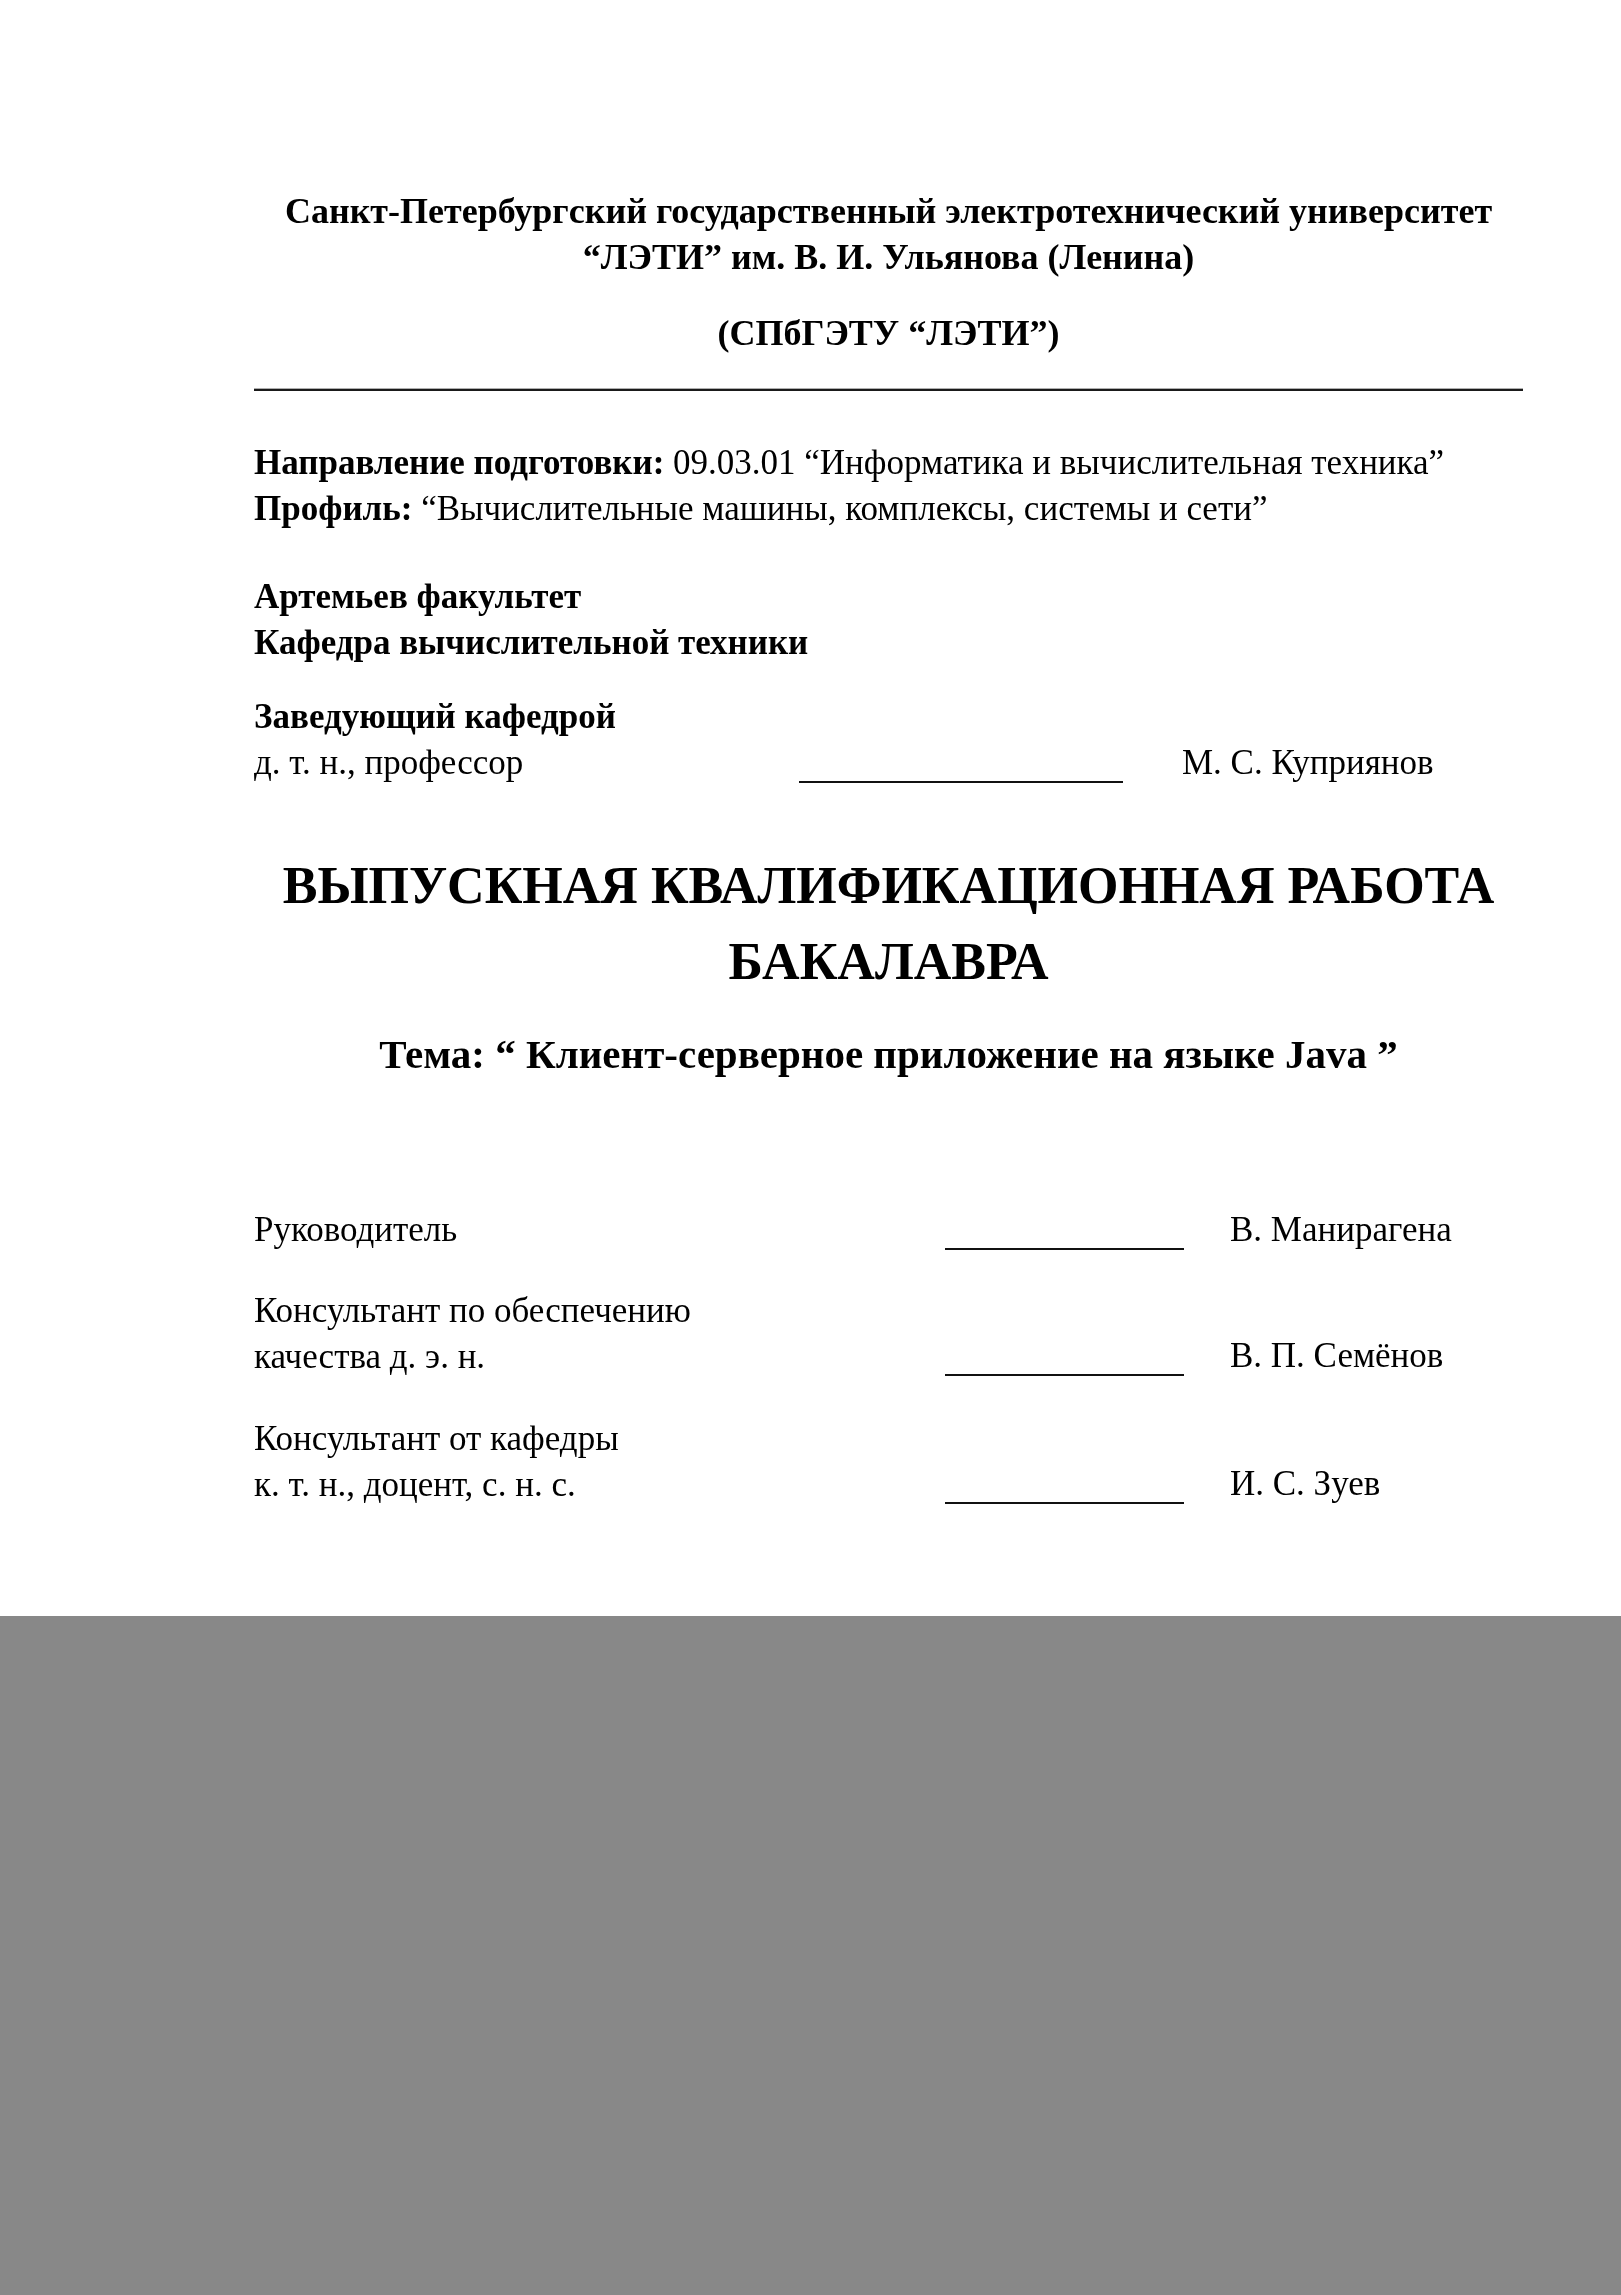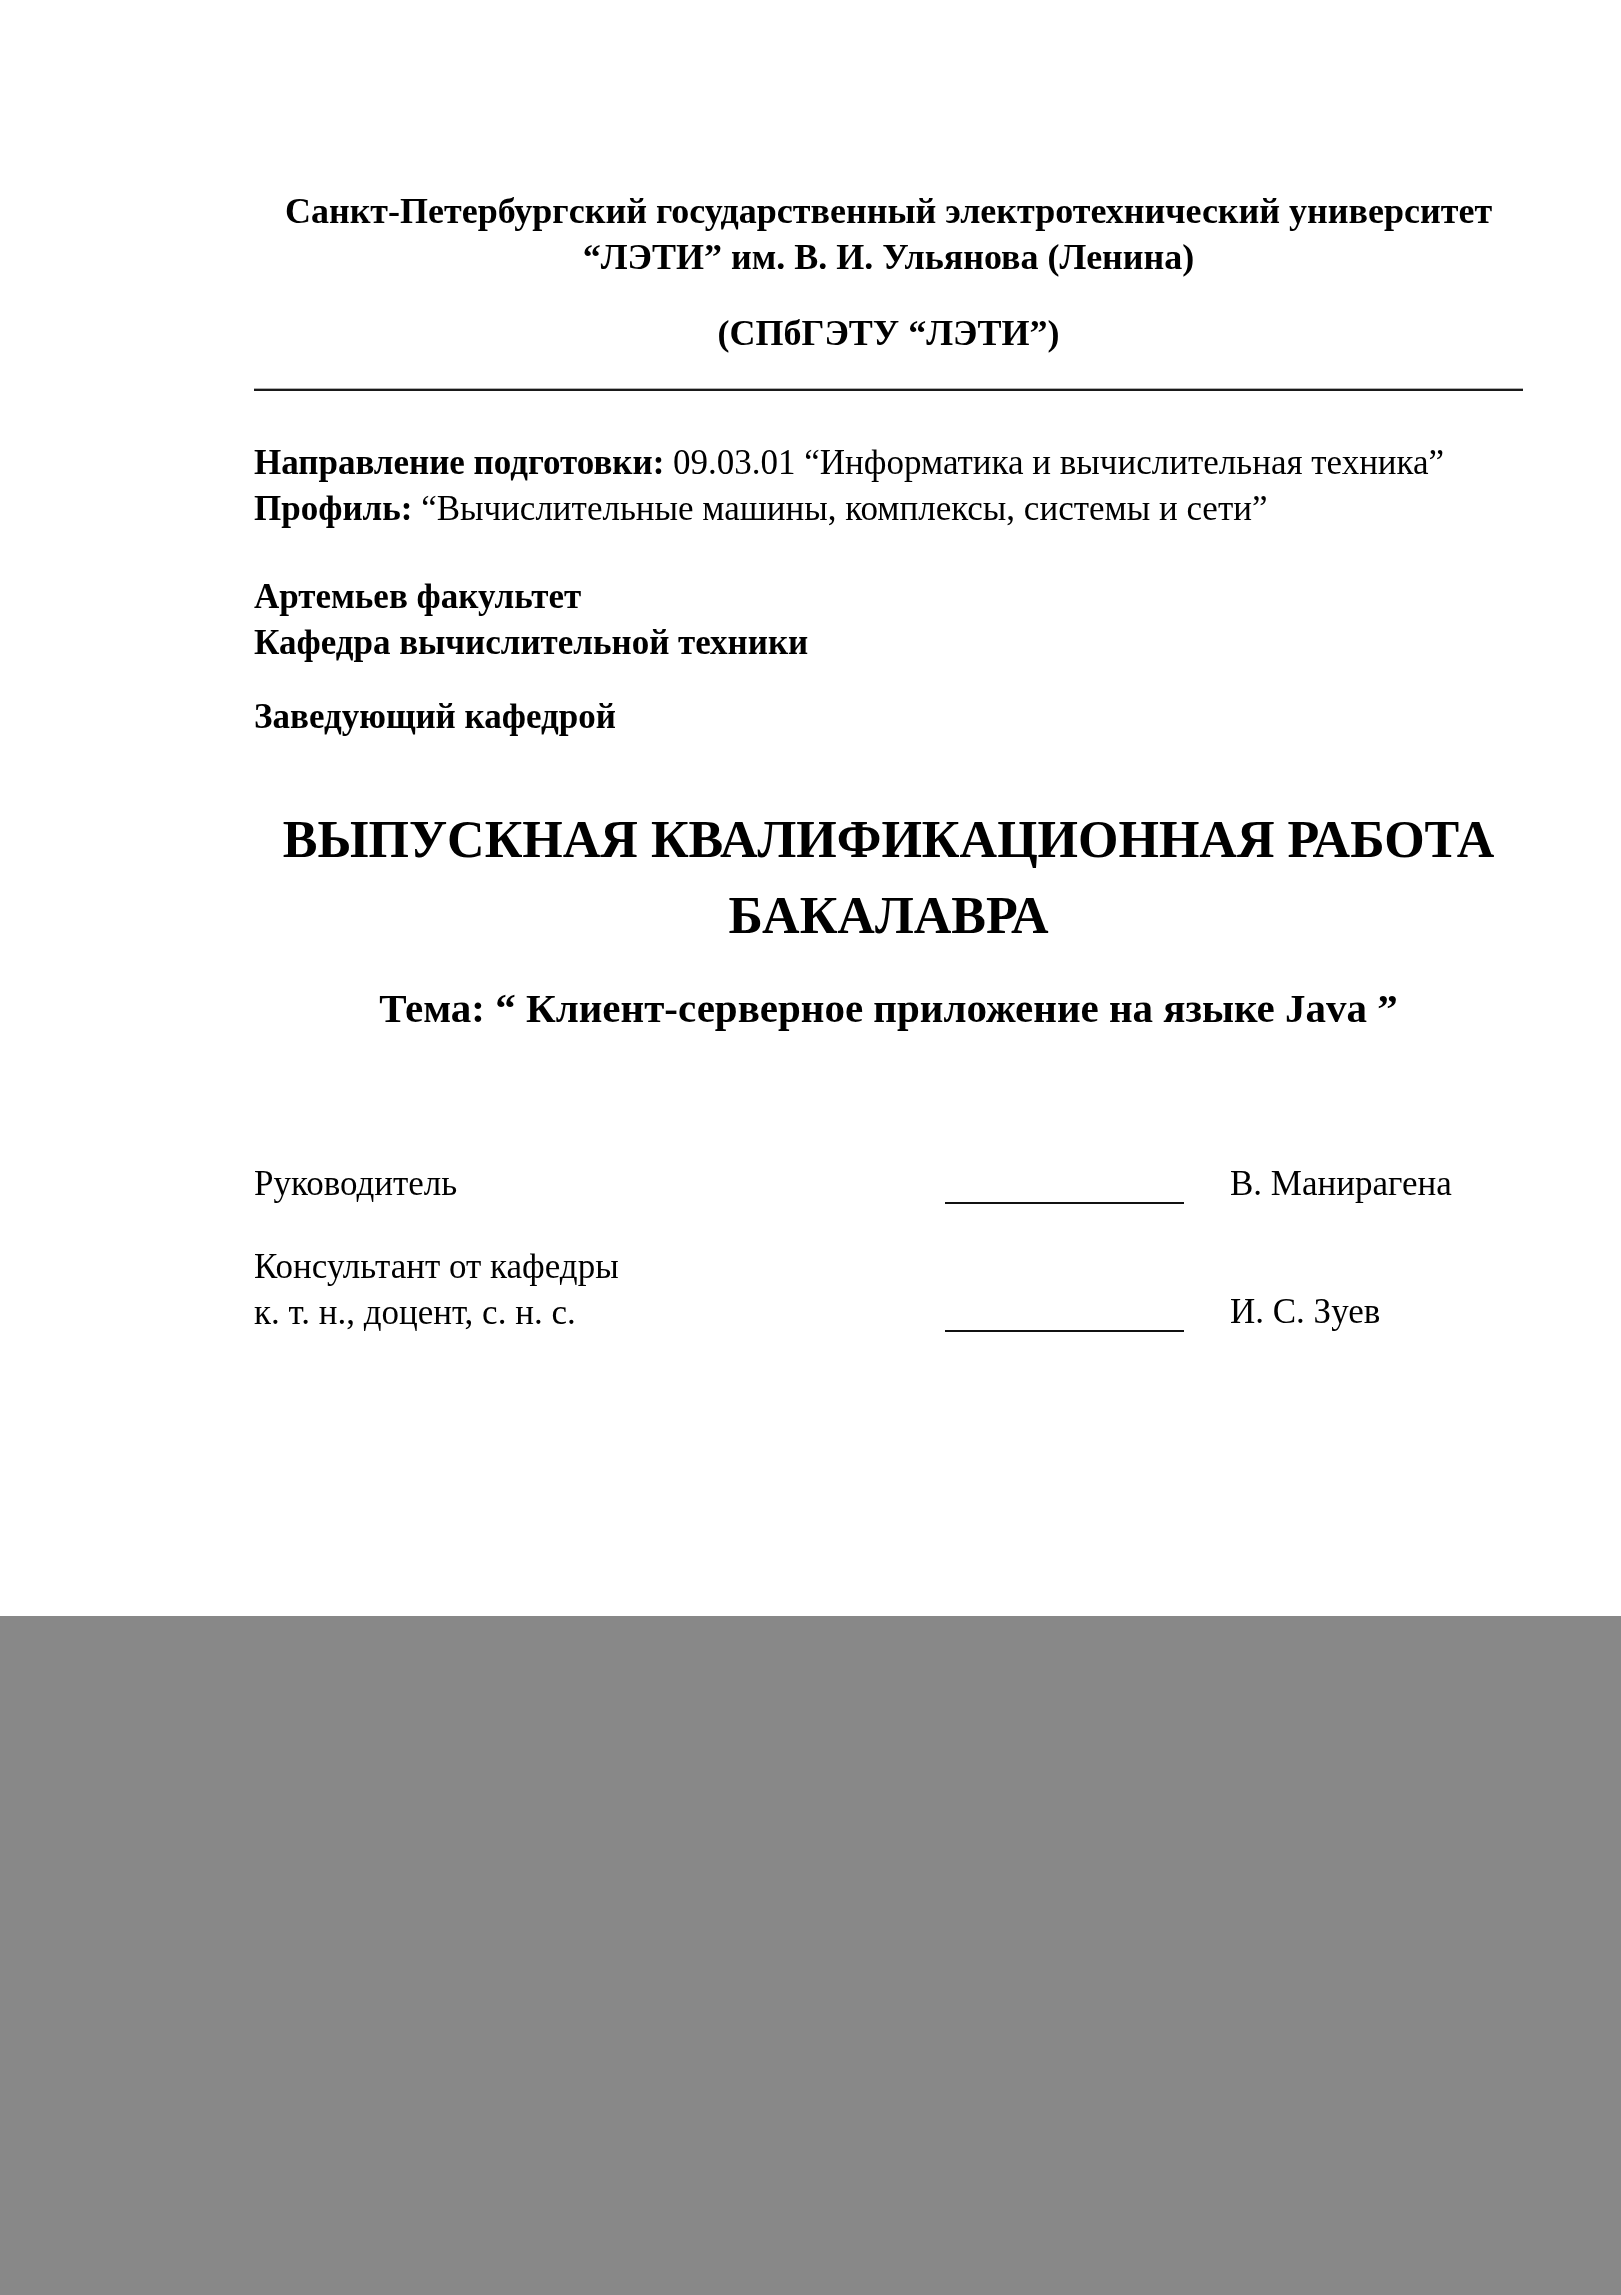--- a/index.html
+++ b/index.html
@@ -127,39 +127,50 @@
       </div>
     </div>
 
     <div class="faculty-block">
       <div>Артемьев факультет</div>
       <div>Кафедра вычислительной техники</div>
     </div>
 
     <div class="admission-block">
       <div class="bold">Заведующий кафедрой</div>
+      <div class="sig-row one-line">
+        <span>д. т. н., профессор</span>
+        <span class="sig-line row-head"></span>
+        <span class="sig-name row-head">М. С. Куприянов</span>
+      </div>
     </div>
 
     <div class="work-title">ВЫПУСКНАЯ КВАЛИФИКАЦИОННАЯ РАБОТА</div>
     <div class="work-title-2">БАКАЛАВРА</div>
 
     <div class="theme-line">
       <span>Тема:</span>
       <span>“ Клиент-серверное приложение на языке Java ”</span>
     </div>
 
     <div class="sig-section">
 
 
       <div class="sig-row one-line sig-gap-1">
         <span>Руководитель</span>
         <span class="sig-line row-std"></span>
         <span class="sig-name row-std">В. Манирагена</span>
       </div>
 
+      <div class="sig-row two-line sig-gap-2">
+        <div>Консультант по обеспечению</div>
+        <div>качества д. э. н.</div>
+        <span class="sig-line row-std"></span>
+        <span class="sig-name row-std">В. П. Семёнов</span>
+      </div>
 
       <div class="sig-row two-line sig-gap-3">
         <div>Консультант от кафедры</div>
         <div>к. т. н., доцент, с. н. с.</div>
         <span class="sig-line row-std"></span>
         <span class="sig-name row-std">И. С. Зуев</span>
       </div>
 
     </div>
 

